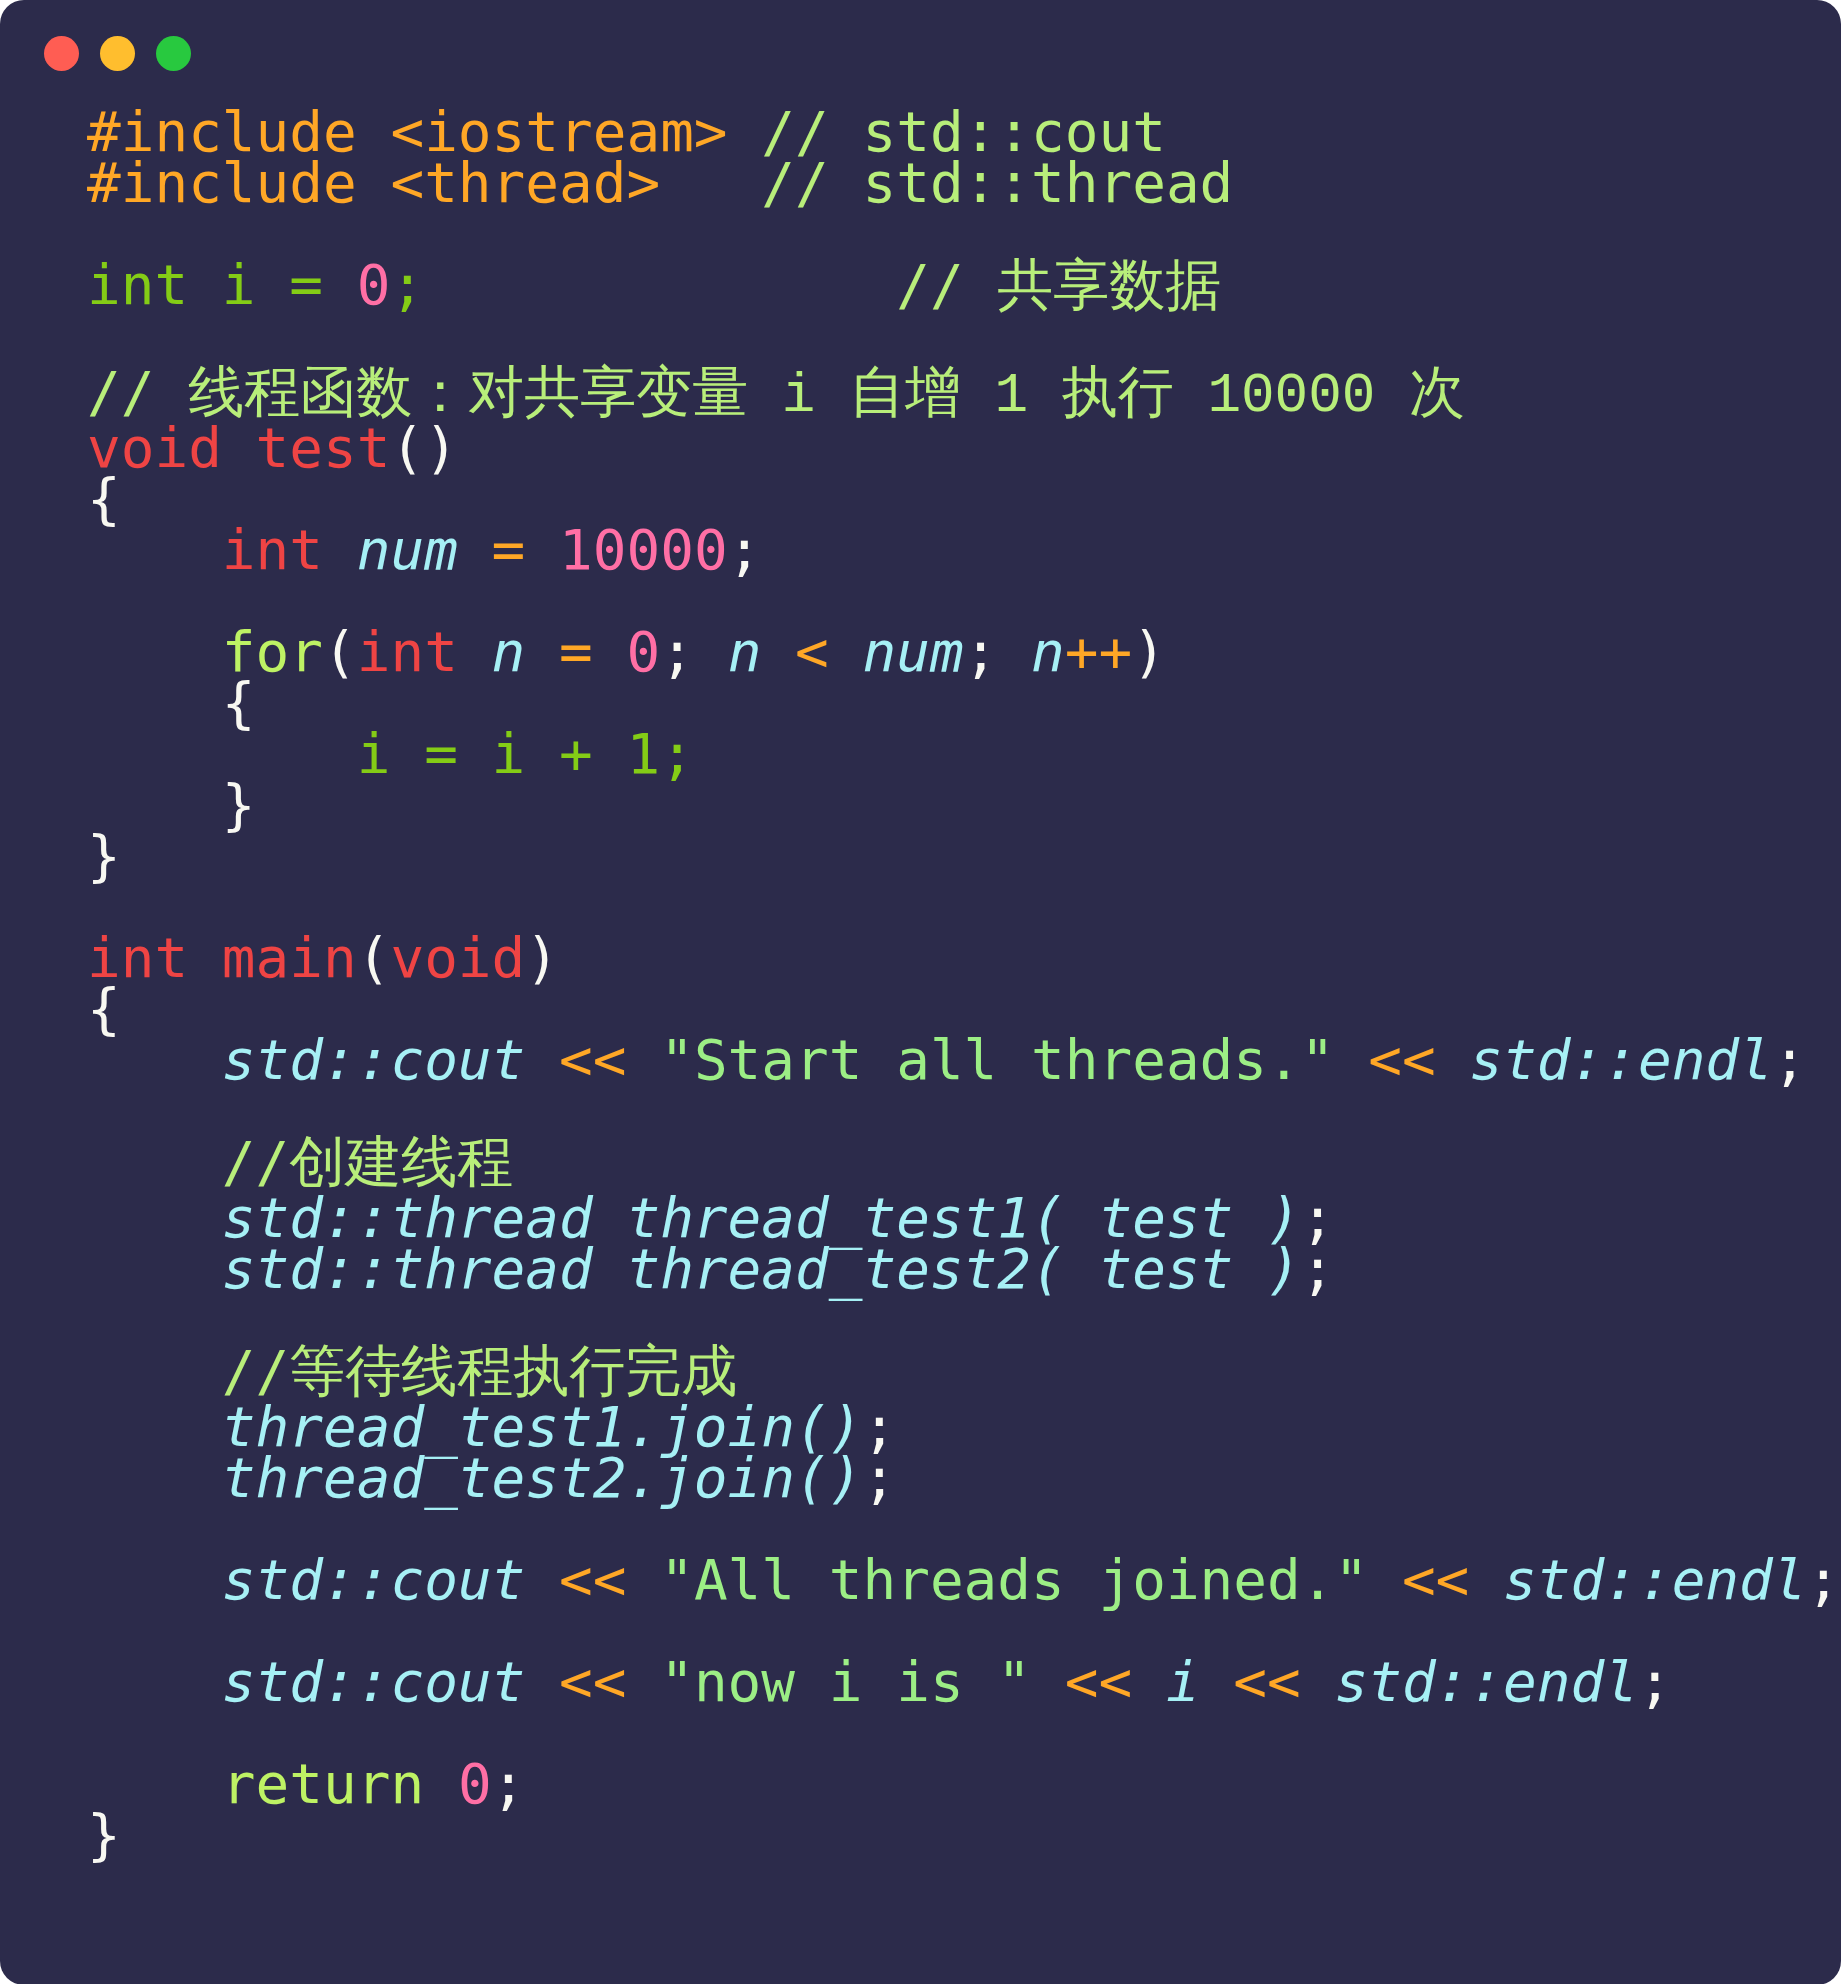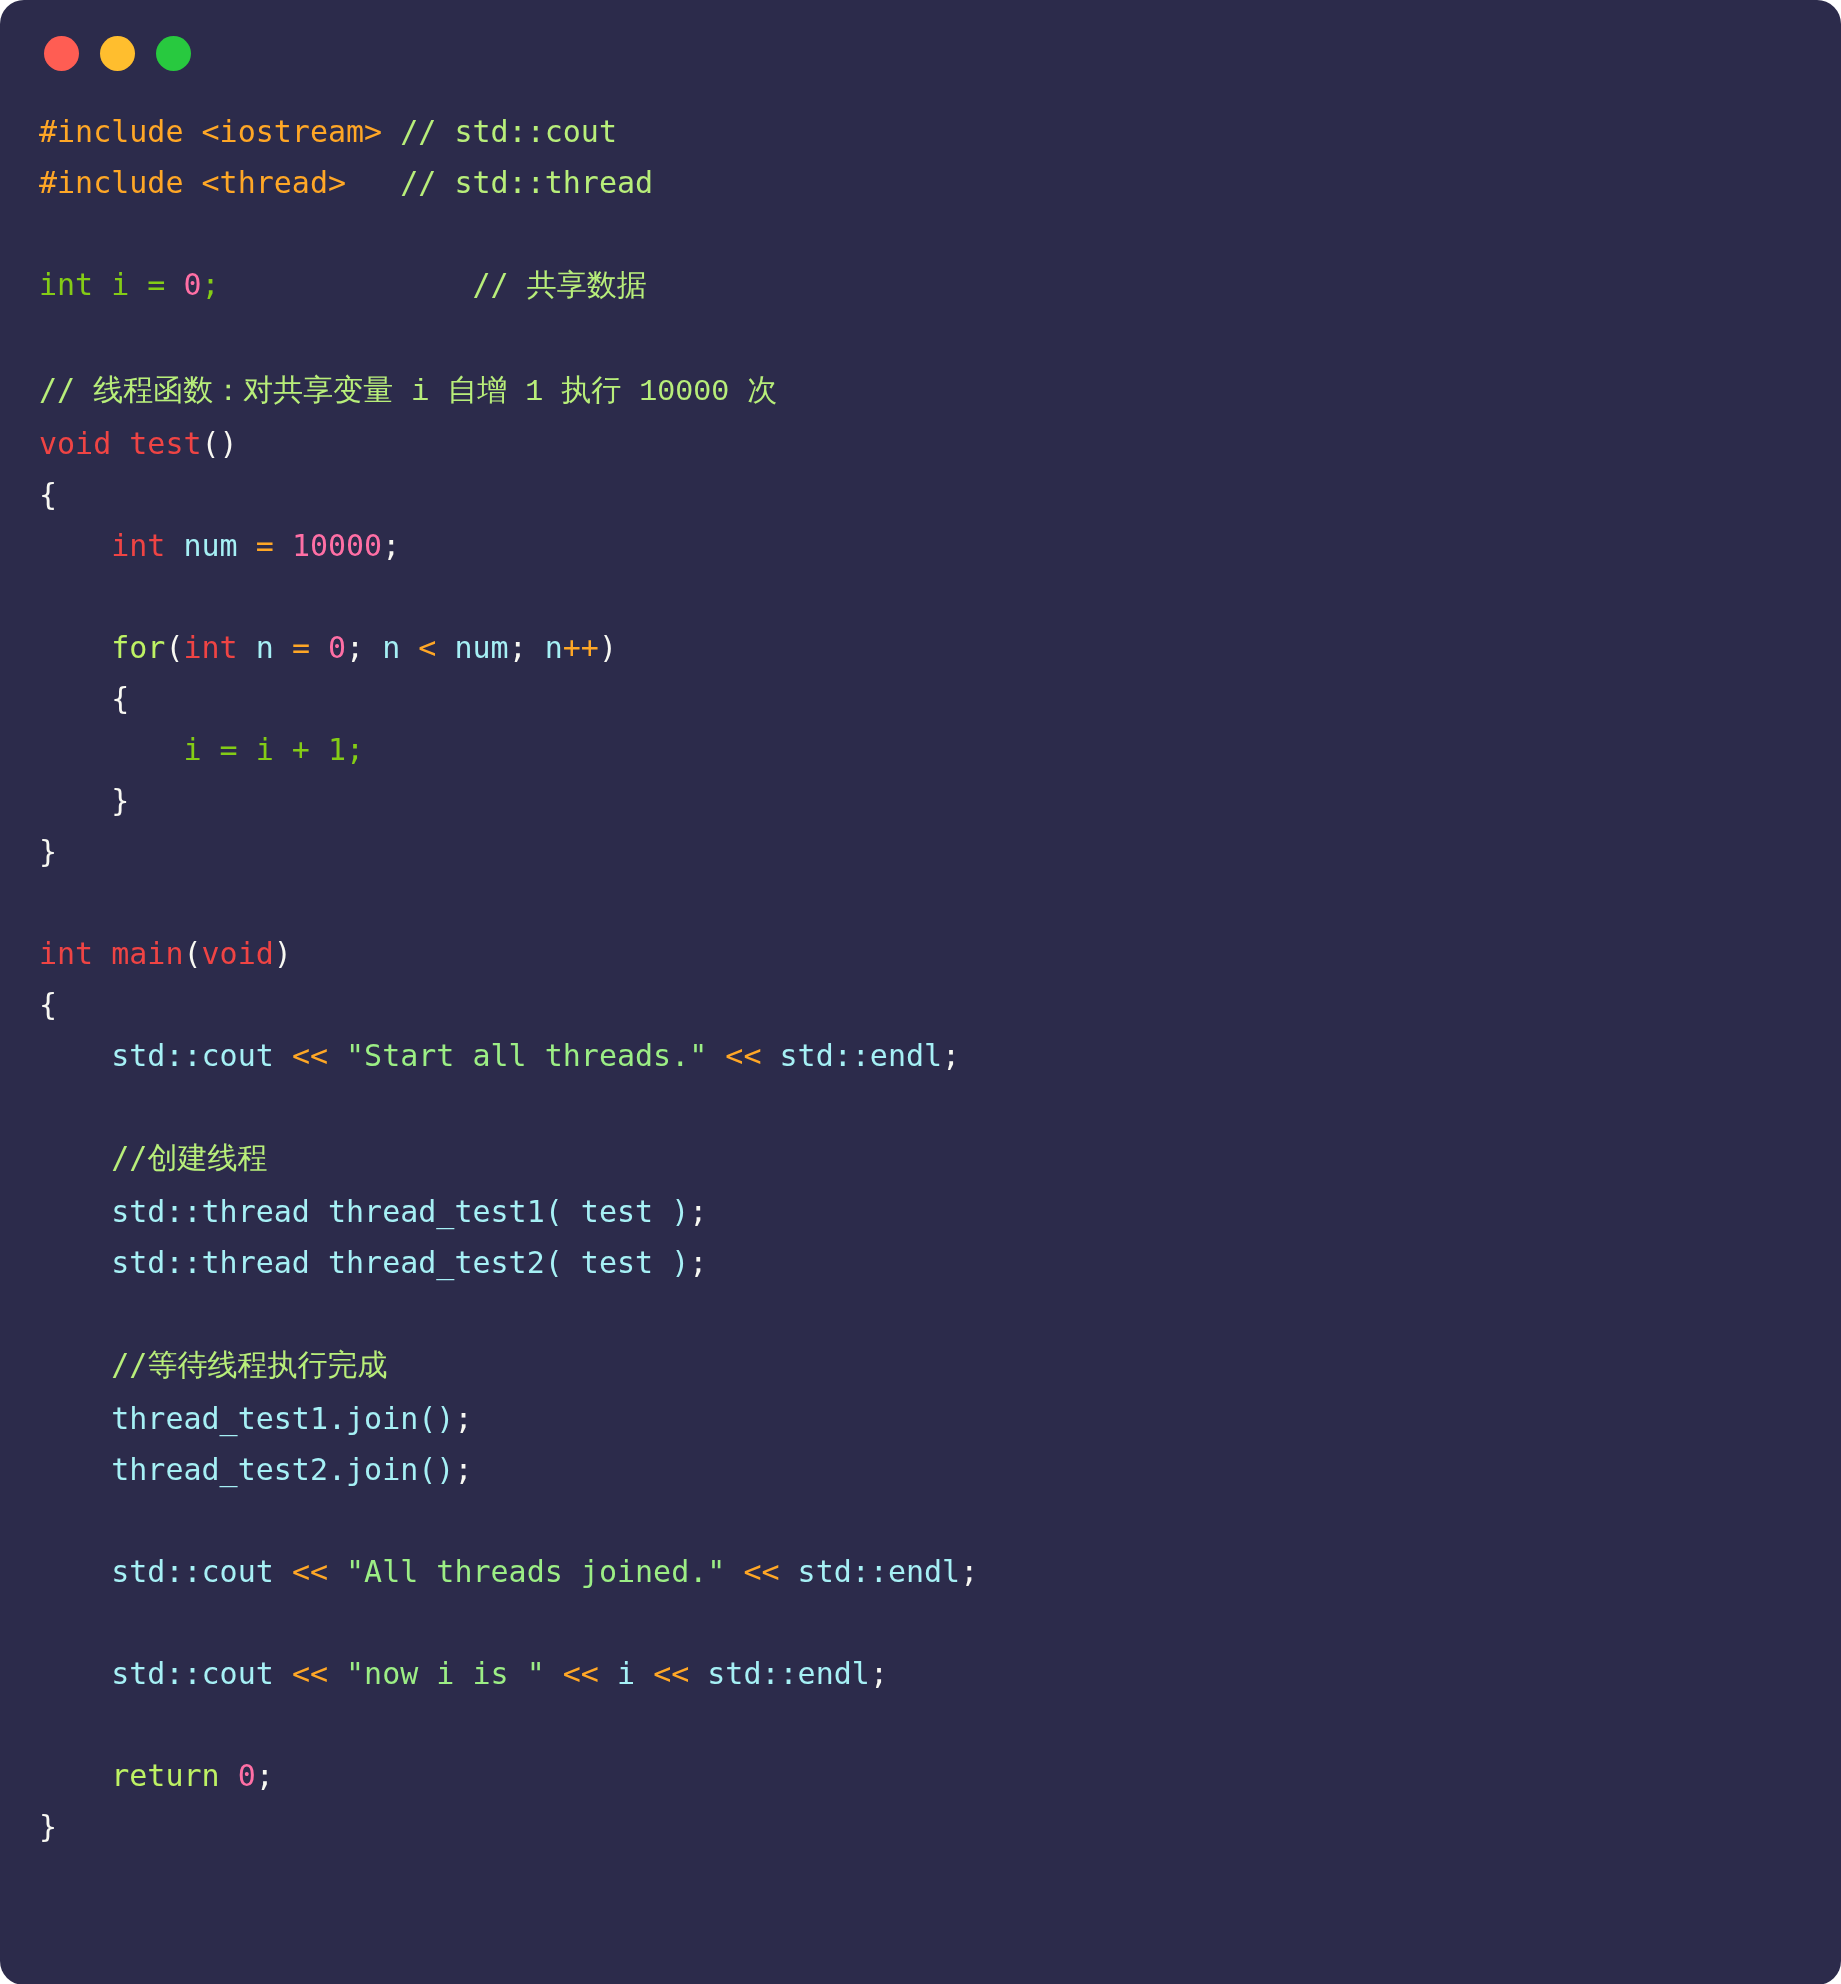--- a/index.html
+++ b/index.html
@@ -36,42 +36,43 @@
     width: 35px;
     height: 35px;
     border-radius: 50%;
     margin-right: 21px;
     display: inline-block;
     flex: 0 0 auto;
   }
 
   #code-area {
     padding: 0 0 0 39px;
-    font-size: 30px;
+    font-size: 56px;
     line-height: 51px;
     white-space: pre;
     letter-spacing: 0px;
     font-weight: 500;
+    margin-left: 48px;
   }
 
   .line {
     white-space: pre;
     min-height: 51px;
   }
 
   .blank { height: 51px; }
 
   
   .t-plain   { color: #F8F8F2; }
   .t-pre     { color: #FFA726; }
   .t-comment { color: #B8EE7A; }
   .t-keyword { color: #bef264; }
   .t-type    { color: #ef4444; }
   .t-func    { color: #ef4444; }
-  .t-ident   { color: #A6F0F5; }
+  .t-ident   { color: #A6F0F5; font-style: italic; }
   .t-num     { color: #FF6FA5; }
   .t-string  { color: #9CEE85; }
   .t-op      { color: #FFA726; }
   .t-var     { color: #84cc16; }
   .t-punct   { color: #F8F8F2; }
   .t-cjk     { font-family: Liberation Mono, monospace; }
 </style>
 </head>
 <body>
 

